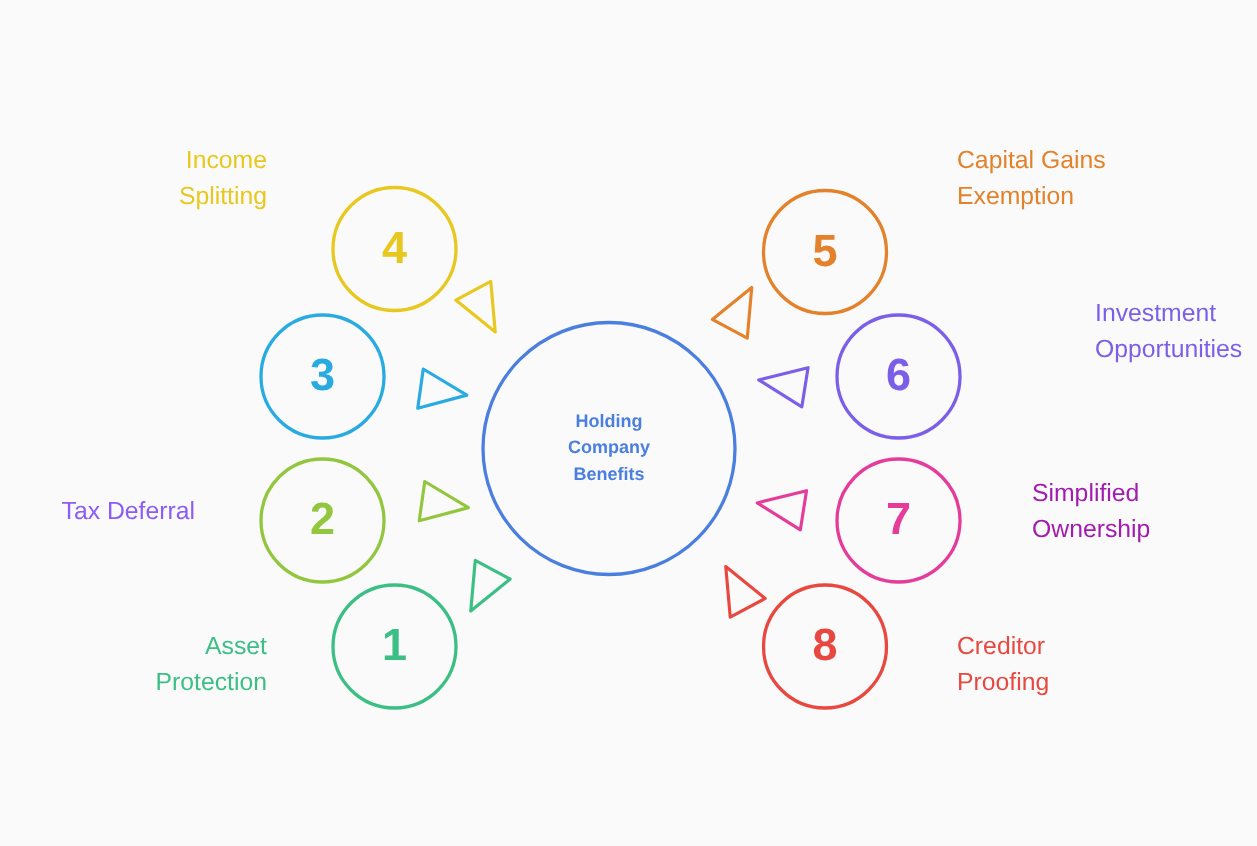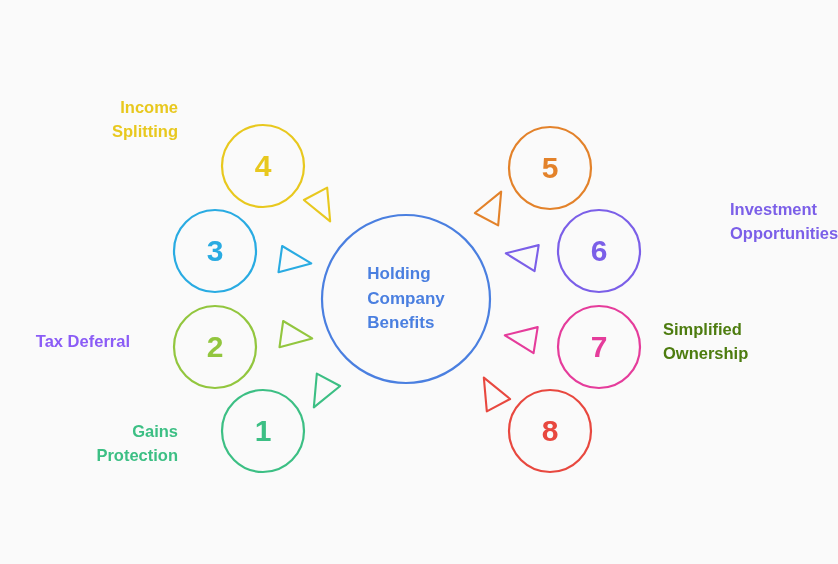--- a/index.html
+++ b/index.html
@@ -31,39 +31,40 @@
     font-weight: bold;
     font-size: 30px;
     text-align: center;
     line-height: 1;
     transform: translate(-50%, -50%);
     user-select: none;
     white-space: nowrap;
   }
   .node-label {
     position: absolute;
-    font-weight: bold;
+    font-weight: normal;
     font-size: 16.5px;
     line-height: 1.45;
     white-space: pre-line;
     user-select: none;
   }
   .node-label.align-right {
     text-align: right;
     transform: translate(-100%, -50%);
   }
   .node-label.align-left {
     text-align: left;
     transform: translate(0, -50%);
   }
   #center-text {
     position: absolute;
     font-weight: bold;
-    font-size: 17px;
+    font-size: 12px;
     line-height: 1.45;
+    text-align: center;
     white-space: pre-line;
     transform: translate(-50%, -50%);
     user-select: none;
   }
 </style>
 </head>
 <body>
 
 <div id="stage">
   <svg id="svg-layer" viewBox="0 0 838 564" xmlns="http://www.w3.org/2000/svg">
@@ -82,29 +83,33 @@
       <polygon points="-13.8,-13.2 17.4,0 -13.8,13.2" fill="none" stroke="#7B5FE8" stroke-width="2.1" stroke-linejoin="round" transform="translate(523,256) rotate(189)"></polygon>
       <circle cx="599" cy="347" r="41" fill="none" stroke="#E53C9B" stroke-width="2.2"></circle>
       <polygon points="-13.8,-13.2 17.4,0 -13.8,13.2" fill="none" stroke="#E53C9B" stroke-width="2.1" stroke-linejoin="round" transform="translate(522,338) rotate(189)"></polygon>
       <circle cx="550" cy="431" r="41" fill="none" stroke="#E8483F" stroke-width="2.2"></circle>
       <polygon points="-13.8,-13.2 17.4,0 -13.8,13.2" fill="none" stroke="#E8483F" stroke-width="2.1" stroke-linejoin="round" transform="translate(492,393) rotate(242)"></polygon>
     </svg>
 <div id="center-text" style="left: 406px; top: 299px; color: rgb(74, 127, 224);">Holding
 Company
 Benefits</div>
     <div class="node-num" style="left: 263px; top: 431px; color: rgb(60, 191, 132);">1</div>
-    <div class="node-label align-right" style="left: 178px; top: 444px; color: rgb(60, 191, 132);">Gains
+    <div class="node-label align-right" style="left: 178px; top: 444px; color: rgb(60, 191, 132);">Asset
 Protection</div>
     <div class="node-num" style="left: 215px; top: 347px; color: rgb(146, 198, 62);">2</div>
     <div class="node-label align-right" style="left: 130px; top: 342px; color: #8b5cf6;">Tax Deferral</div>
     <div class="node-num" style="left: 215px; top: 251px; color: rgb(41, 171, 226);">3</div>
     <div class="node-num" style="left: 263px; top: 166px; color: rgb(232, 200, 30);">4</div>
     <div class="node-label align-right" style="left: 178px; top: 120px; color: rgb(232, 200, 30);">Income
 Splitting</div>
     <div class="node-num" style="left: 550px; top: 168px; color: rgb(227, 130, 42);">5</div>
+    <div class="node-label align-left" style="left: 638px; top: 120px; color: rgb(227, 130, 42);">Capital Gains
+Exemption</div>
     <div class="node-num" style="left: 599px; top: 251px; color: rgb(123, 95, 232);">6</div>
     <div class="node-label align-left" style="left: 686px; top: 222px; color: rgb(123, 95, 232); margin-left: 44px;">Investment
 Opportunities</div>
     <div class="node-num" style="left: 599px; top: 347px; color: rgb(229, 60, 155);">7</div>
-    <div class="node-label align-left" style="left: 663px; top: 342px; color: #4d7c0f;">Simplified
+    <div class="node-label align-left" style="left: 688px; top: 342px; color: #a21caf;">Simplified
 Ownership</div>
     <div class="node-num" style="left: 550px; top: 431px; color: rgb(232, 72, 63);">8</div>
+    <div class="node-label align-left" style="left: 638px; top: 444px; color: rgb(232, 72, 63);">Creditor
+Proofing</div>
   </div>
 
 </body></html>

